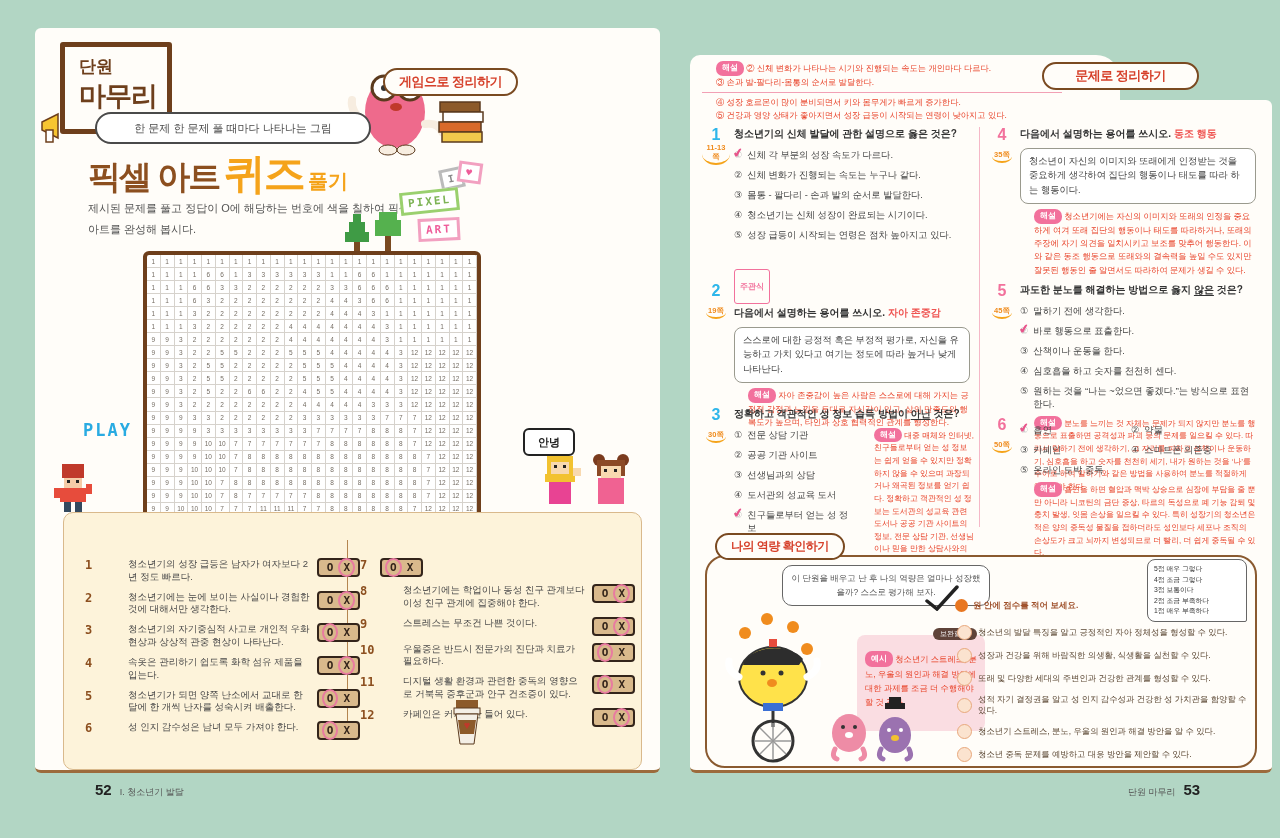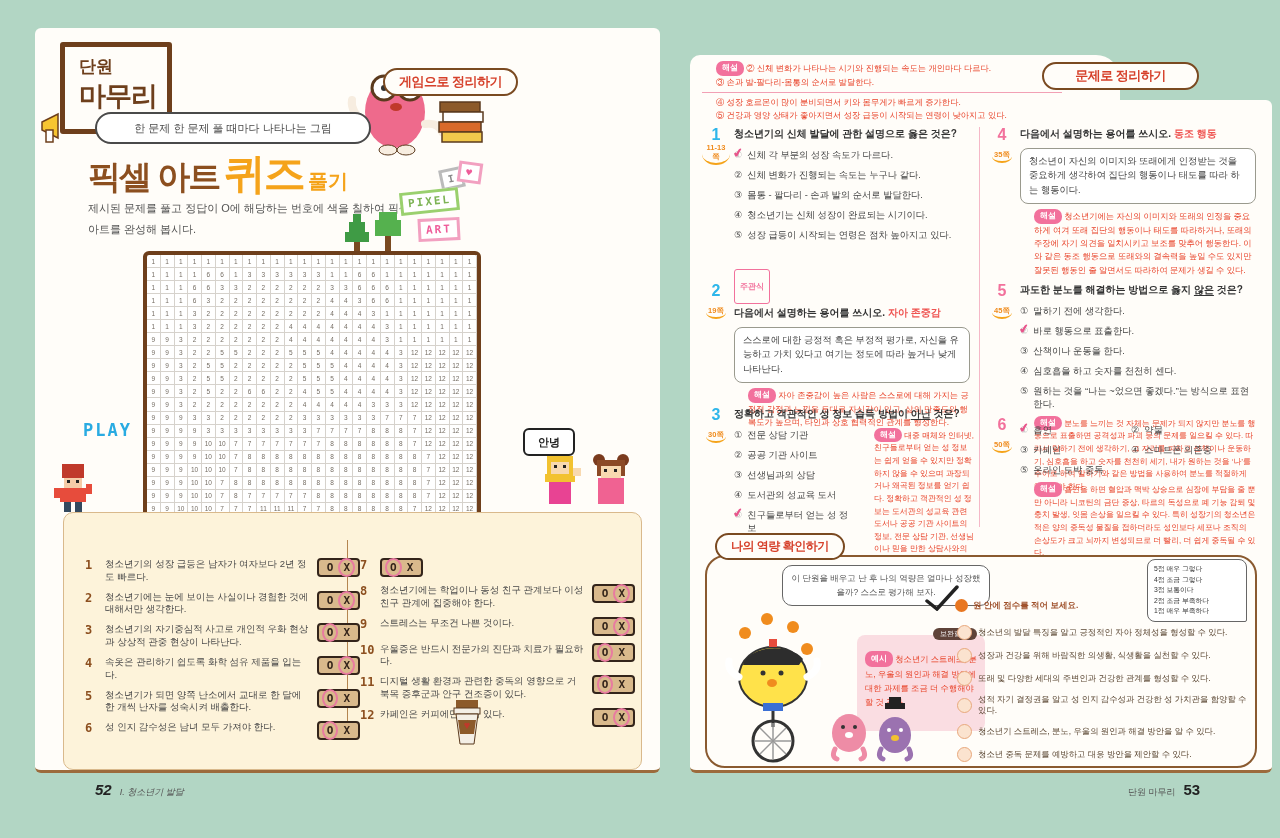--- a/index.html
+++ b/index.html
@@ -49,21 +49,21 @@
     background:#fff;display:flex;align-items:center;justify-content:center;font-size:11px;font-weight:bold;color:#222;}
 
   
   #ox-panel{position:absolute;left:63px;top:512px;width:577px;height:256px;background:#fdf3da;border:1px solid #d9b98c;border-radius:10px;}
   #ox-divider{position:absolute;left:347px;top:540px;width:0;height:200px;border-left:1.5px solid #b4854f;}
   .ox-col{position:absolute;top:558px;width:275px;display:flex;flex-direction:column;gap:7px;}
   #ox-col-1{left:85px;}
   #ox-col-2{left:360px;}
   .ox-item{display:flex;align-items:flex-start;gap:6px;}
   .ox-num{font-size:12px;font-weight:bold;color:#8c4f1f;width:14px;flex:none;font-family:"DejaVu Sans Mono",monospace;}
-  .ox-text{flex:1;font-size:9.5px;color:#4a4a4a;line-height:1.35;}
+  .ox-text{flex:1;font-size:9.5px;color:#4a4a4a;line-height:1.35;margin-left:23px;}
   .ox-btn{flex:none;display:inline-flex;gap:10px;background:#d9b98c;border:2px solid #33241a;border-radius:4px;
     padding:1px 8px;font-size:11px;font-weight:bold;color:#33241a;font-family:"DejaVu Sans Mono",monospace;}
   .ox-btn span{position:relative;}
   .ox-btn .ring::after{content:"";position:absolute;left:-5px;top:-3px;right:-5px;bottom:-3px;border:2px solid #e87ba0;border-radius:50%;}
 
   
   .footer{position:absolute;display:flex;align-items:baseline;gap:8px;}
   .footer .pnum{font-size:15px;font-weight:bold;color:#222;}
   .footer .sec{font-size:9px;color:#555;}
 
@@ -878,21 +878,21 @@
     </div>
 
   <svg class="abs" style="left:450px;top:700px;" width="34" height="46" viewBox="0 0 34 46">
     <rect x="6" y="0" width="22" height="8" fill="#8c5a2a"></rect>
     <rect x="4" y="8" width="26" height="6" fill="#f4efe6" stroke="#5b3a1e"></rect>
     <polygon points="6,14 28,14 24,44 10,44" fill="#f4efe6" stroke="#5b3a1e"></polygon>
     <polygon points="8,20 26,20 24,34 10,34" fill="#8c5a2a"></polygon>
     <path d="M14,24 q3,-3 3,1 q0,-4 3,-1 l-3,5 z" fill="#c0392b"></path>
   </svg>
 
-  <div class="footer" style="left:95px;top:781px;font-style:italic;">
+  <div class="footer" style="left:95px;top:781px;">
     <span class="pnum">52</span>
     <span class="sec">I. 청소년기 발달</span>
   </div>
 
   <div class="banner-pill" style="left:1042px;top:62px;width:125px;">
     <span>문제로 정리하기</span>
   </div>
 
   <div id="rp">
 

